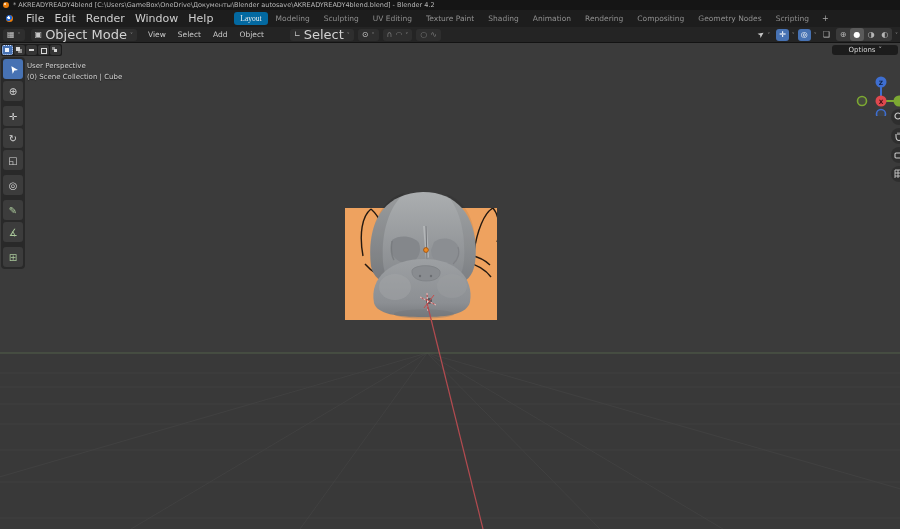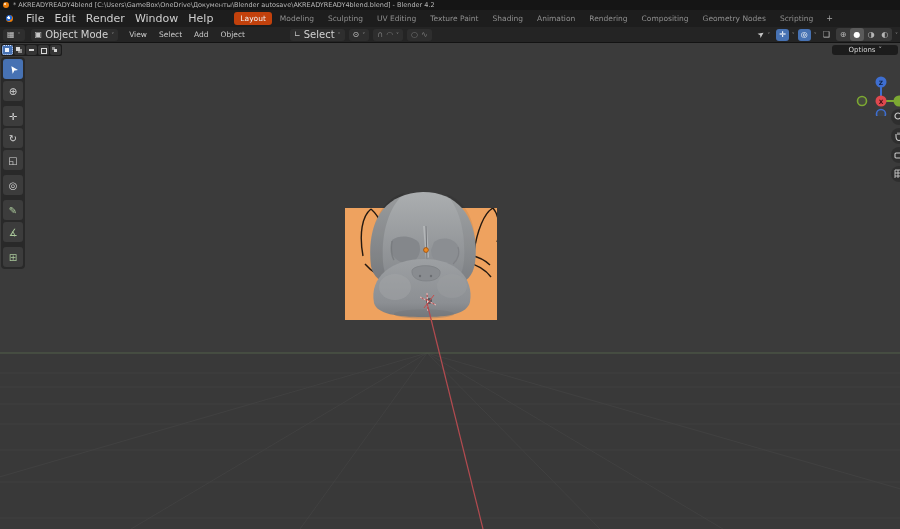--- a/index.html
+++ b/index.html
@@ -13,31 +13,31 @@
   .titlebar .title { font-size:6.5px; color:#b9b9b9; white-space:nowrap; letter-spacing:0;text-align:right; }
 
   .menubar { position:absolute; left:0; top:10px; width:900px; height:17px;
     background:#1d1d1d; display:flex; align-items:center; padding-left:4px; }
   .menubar .blogo { width:11px; height:9px; margin-right:6px; position:relative; }
   .menubar .blogo::before { content:""; position:absolute; left:2px; top:1px; width:7px; height:7px;
     border-radius:50%; background:radial-gradient(circle at 38% 38%, #fff 0 22%, #2a6bd1 24% 52%, #e87d0d 54% 100%); }
   .menu-item { font-size:11px; color:#cfcfcf; padding:2px 5px; border-radius:2px; }
   .tabs { display:flex; align-items:center; margin-left:16px; gap:2px; }
   .tab { font-size:7.5px; color:#8f8f8f; padding:2px 6px; border-radius:3px; white-space:nowrap; }
-  .tab.active { background:#c2410c; color:#efefef; }
+  .tab.active { background:#0369a1; color:#efefef;font-family:Liberation Serif, serif; }
   .tab-add { font-size:8px; color:#a8a8a8; padding:1px 5px; }
 
   .vheader { position:absolute; left:0; top:27px; width:900px; height:16px;
     background:#242424; border-bottom:1px solid #131313; display:flex; align-items:center; }
   .vh-left { display:flex; align-items:center; gap:2px; padding-left:3px; }
   .pill { display:flex; align-items:center; gap:3px; background:#2e2e2e; border-radius:3px;
     padding:1px 4px; height:12px; }
   .ico { font-size:8px; line-height:1; color:#c9c9c9; }
   .caret { font-size:6px; color:#8a8a8a; line-height:1; }
-  .vh-text { font-size:10px; color:#d2d2d2; white-space:nowrap; }
+  .vh-text { font-size:13px; color:#d2d2d2; white-space:nowrap; }
   .vh-menu { font-size:7.5px; color:#cccccc; padding:2px 5px; }
   .vh-center { position:absolute; left:290px; display:flex; align-items:center; gap:4px; }
   .vh-right { position:absolute; right:2px; display:flex; align-items:center; gap:3px; }
   .tgl { display:flex; align-items:center; gap:2px; border-radius:3px; padding:1px 3px; height:12px; }
   .tgl.on { background:#4772b3; }
   .tgl.on .ico { color:#fff; }
   .dim .ico { color:#7a7a7a; }
   .shade-group { display:flex; align-items:center; background:#3a3a3a; border-radius:3px; height:13px; }
   .shade-btn { width:14px; height:13px; display:flex; align-items:center; justify-content:center;
     font-size:8px; color:#b5b5b5; border-radius:3px; }
@@ -304,20 +304,24 @@
         <span>✎</span>
       </div>
     <div class="tool green">
         <span>∡</span>
       </div>
     <div class="tool grp green">
         <span>⊞</span>
       </div>
   </div>
 
+  <div class="overlay-text">
+    <div>User Perspective</div>
+    <div>(0) Scene Collection | Cube</div>
+  </div>
 
   <svg class="gizmo" viewBox="0 0 48 60">
     <line x1="29" y1="26" x2="29" y2="45" stroke="#3e6ed0" stroke-width="2"></line>
     <line x1="29" y1="45" x2="46" y2="45" stroke="#7ca832" stroke-width="2"></line>
     <circle cx="29" cy="26" r="5.5" fill="#3e6ed0"></circle>
     <text x="29" y="28.5" font-size="6" fill="#0d1f3f" text-anchor="middle" font-family="DejaVu Sans, sans-serif" font-weight="bold">Z</text>
     <circle cx="10" cy="45" r="4.5" fill="#454a3e" stroke="#7ca832" stroke-width="1.6"></circle>
     <circle cx="29" cy="63" r="4.5" fill="#3d4248" stroke="#3e6ed0" stroke-width="1.6"></circle>
     <circle cx="29" cy="58" r="4.5" fill="#3d4248" stroke="#3e6ed0" stroke-width="1.6"></circle>
     <circle cx="47" cy="45" r="5.5" fill="#7ca832"></circle>

